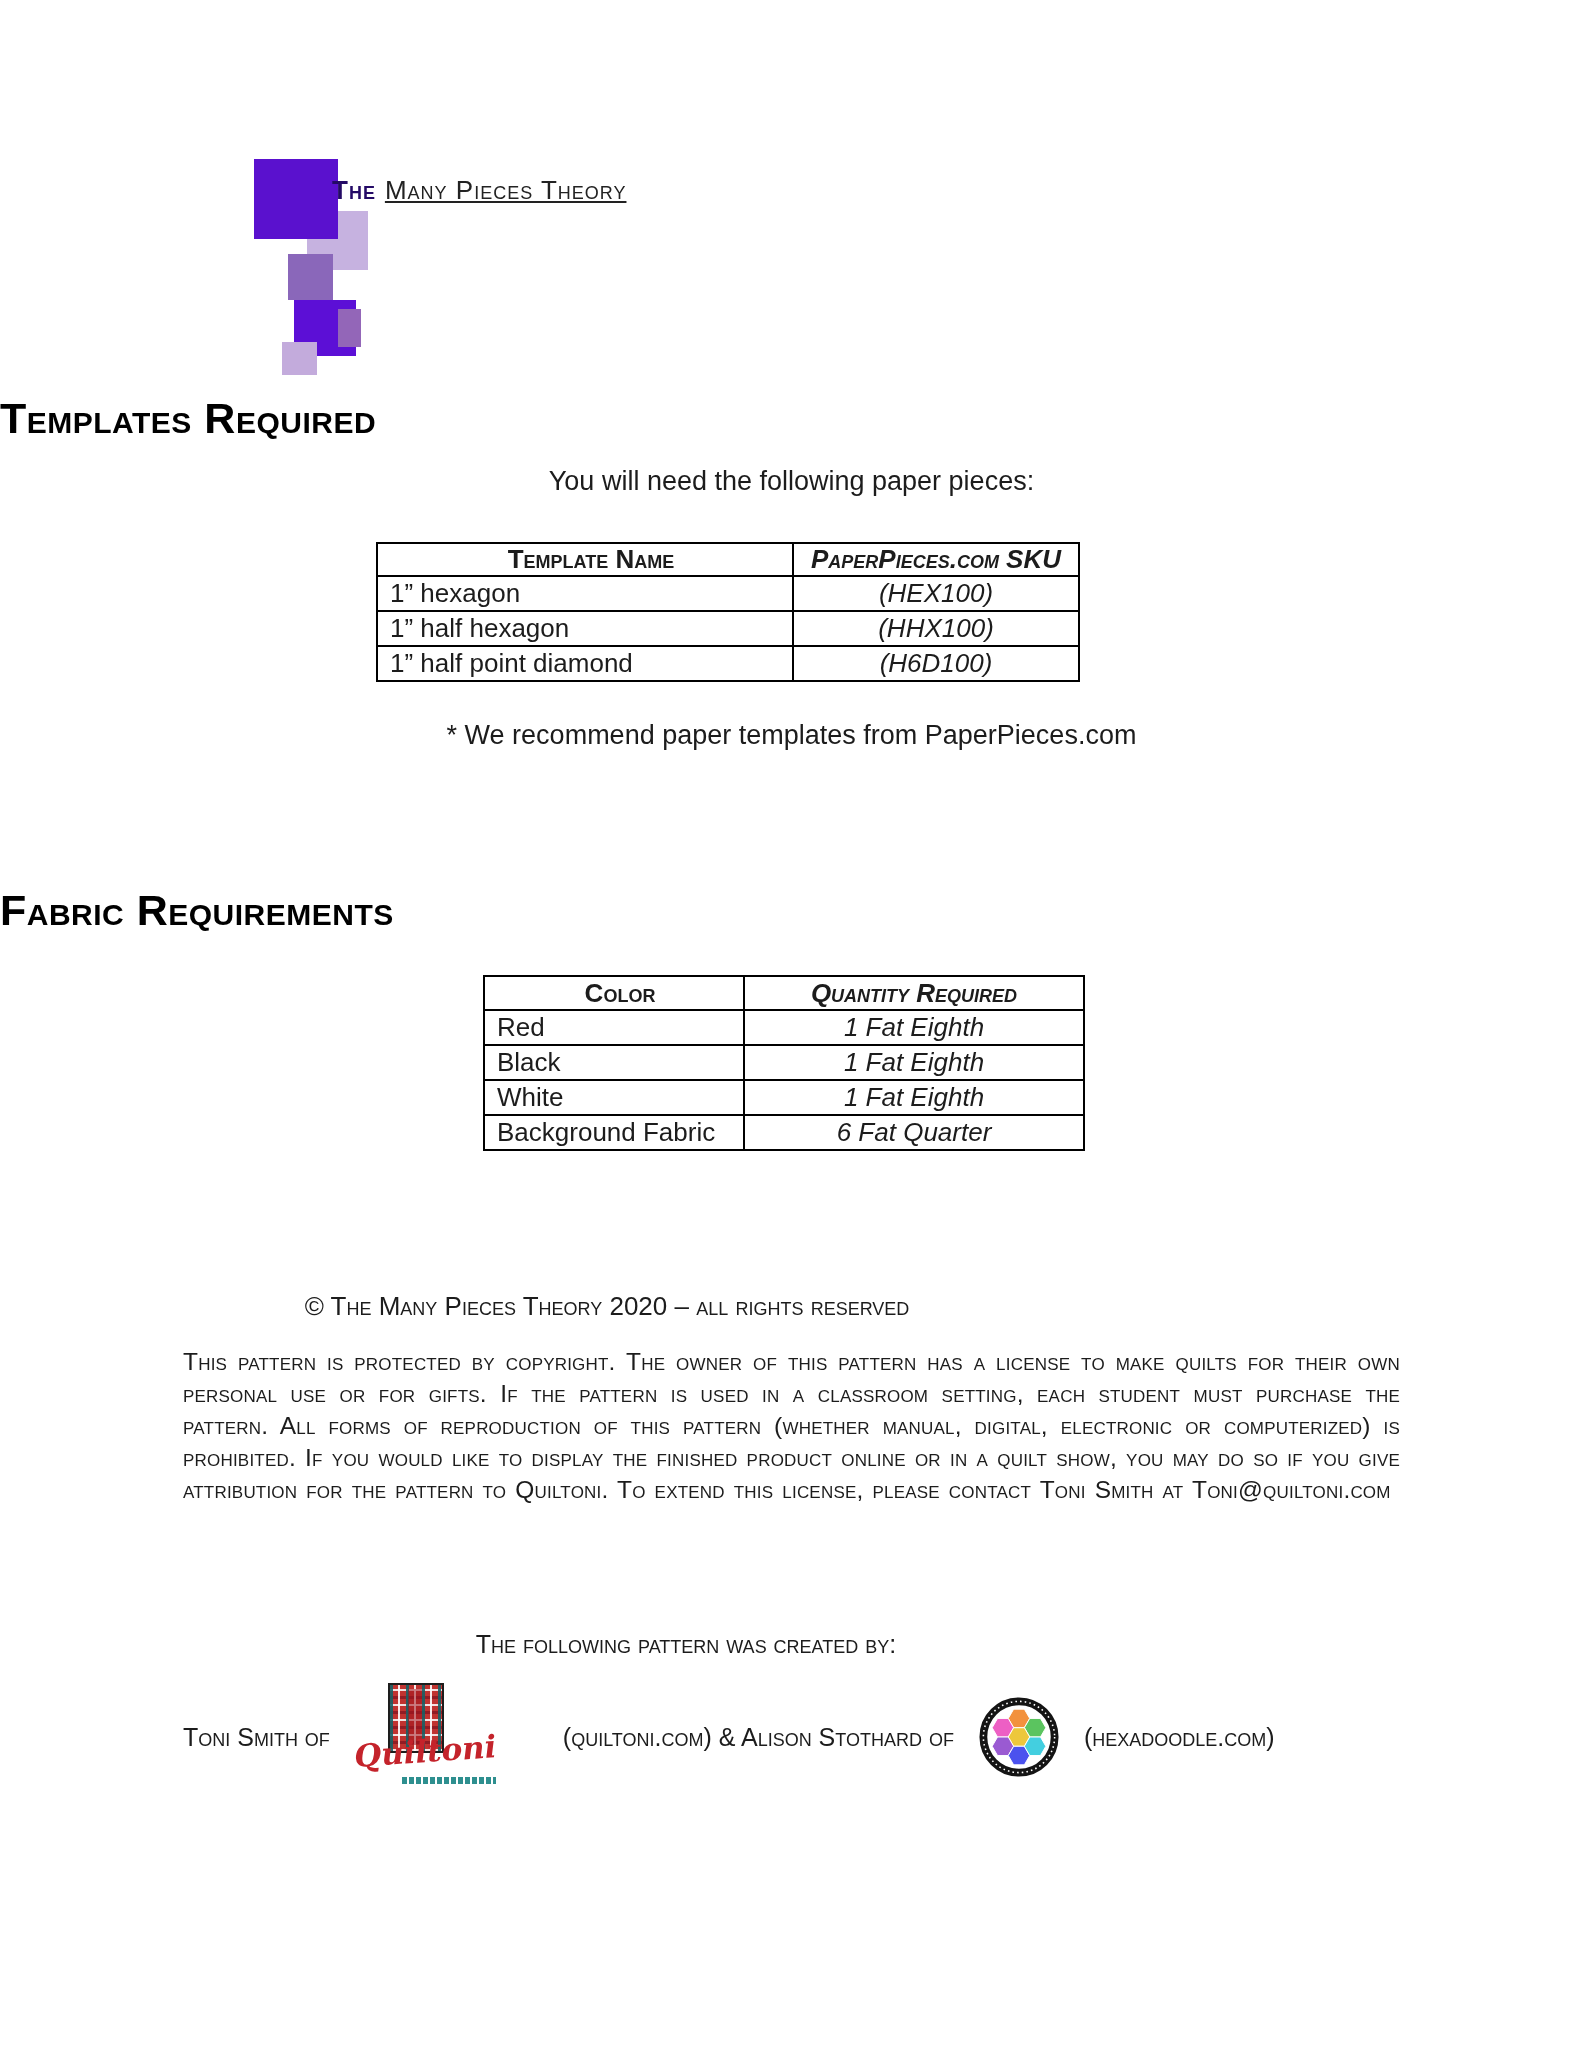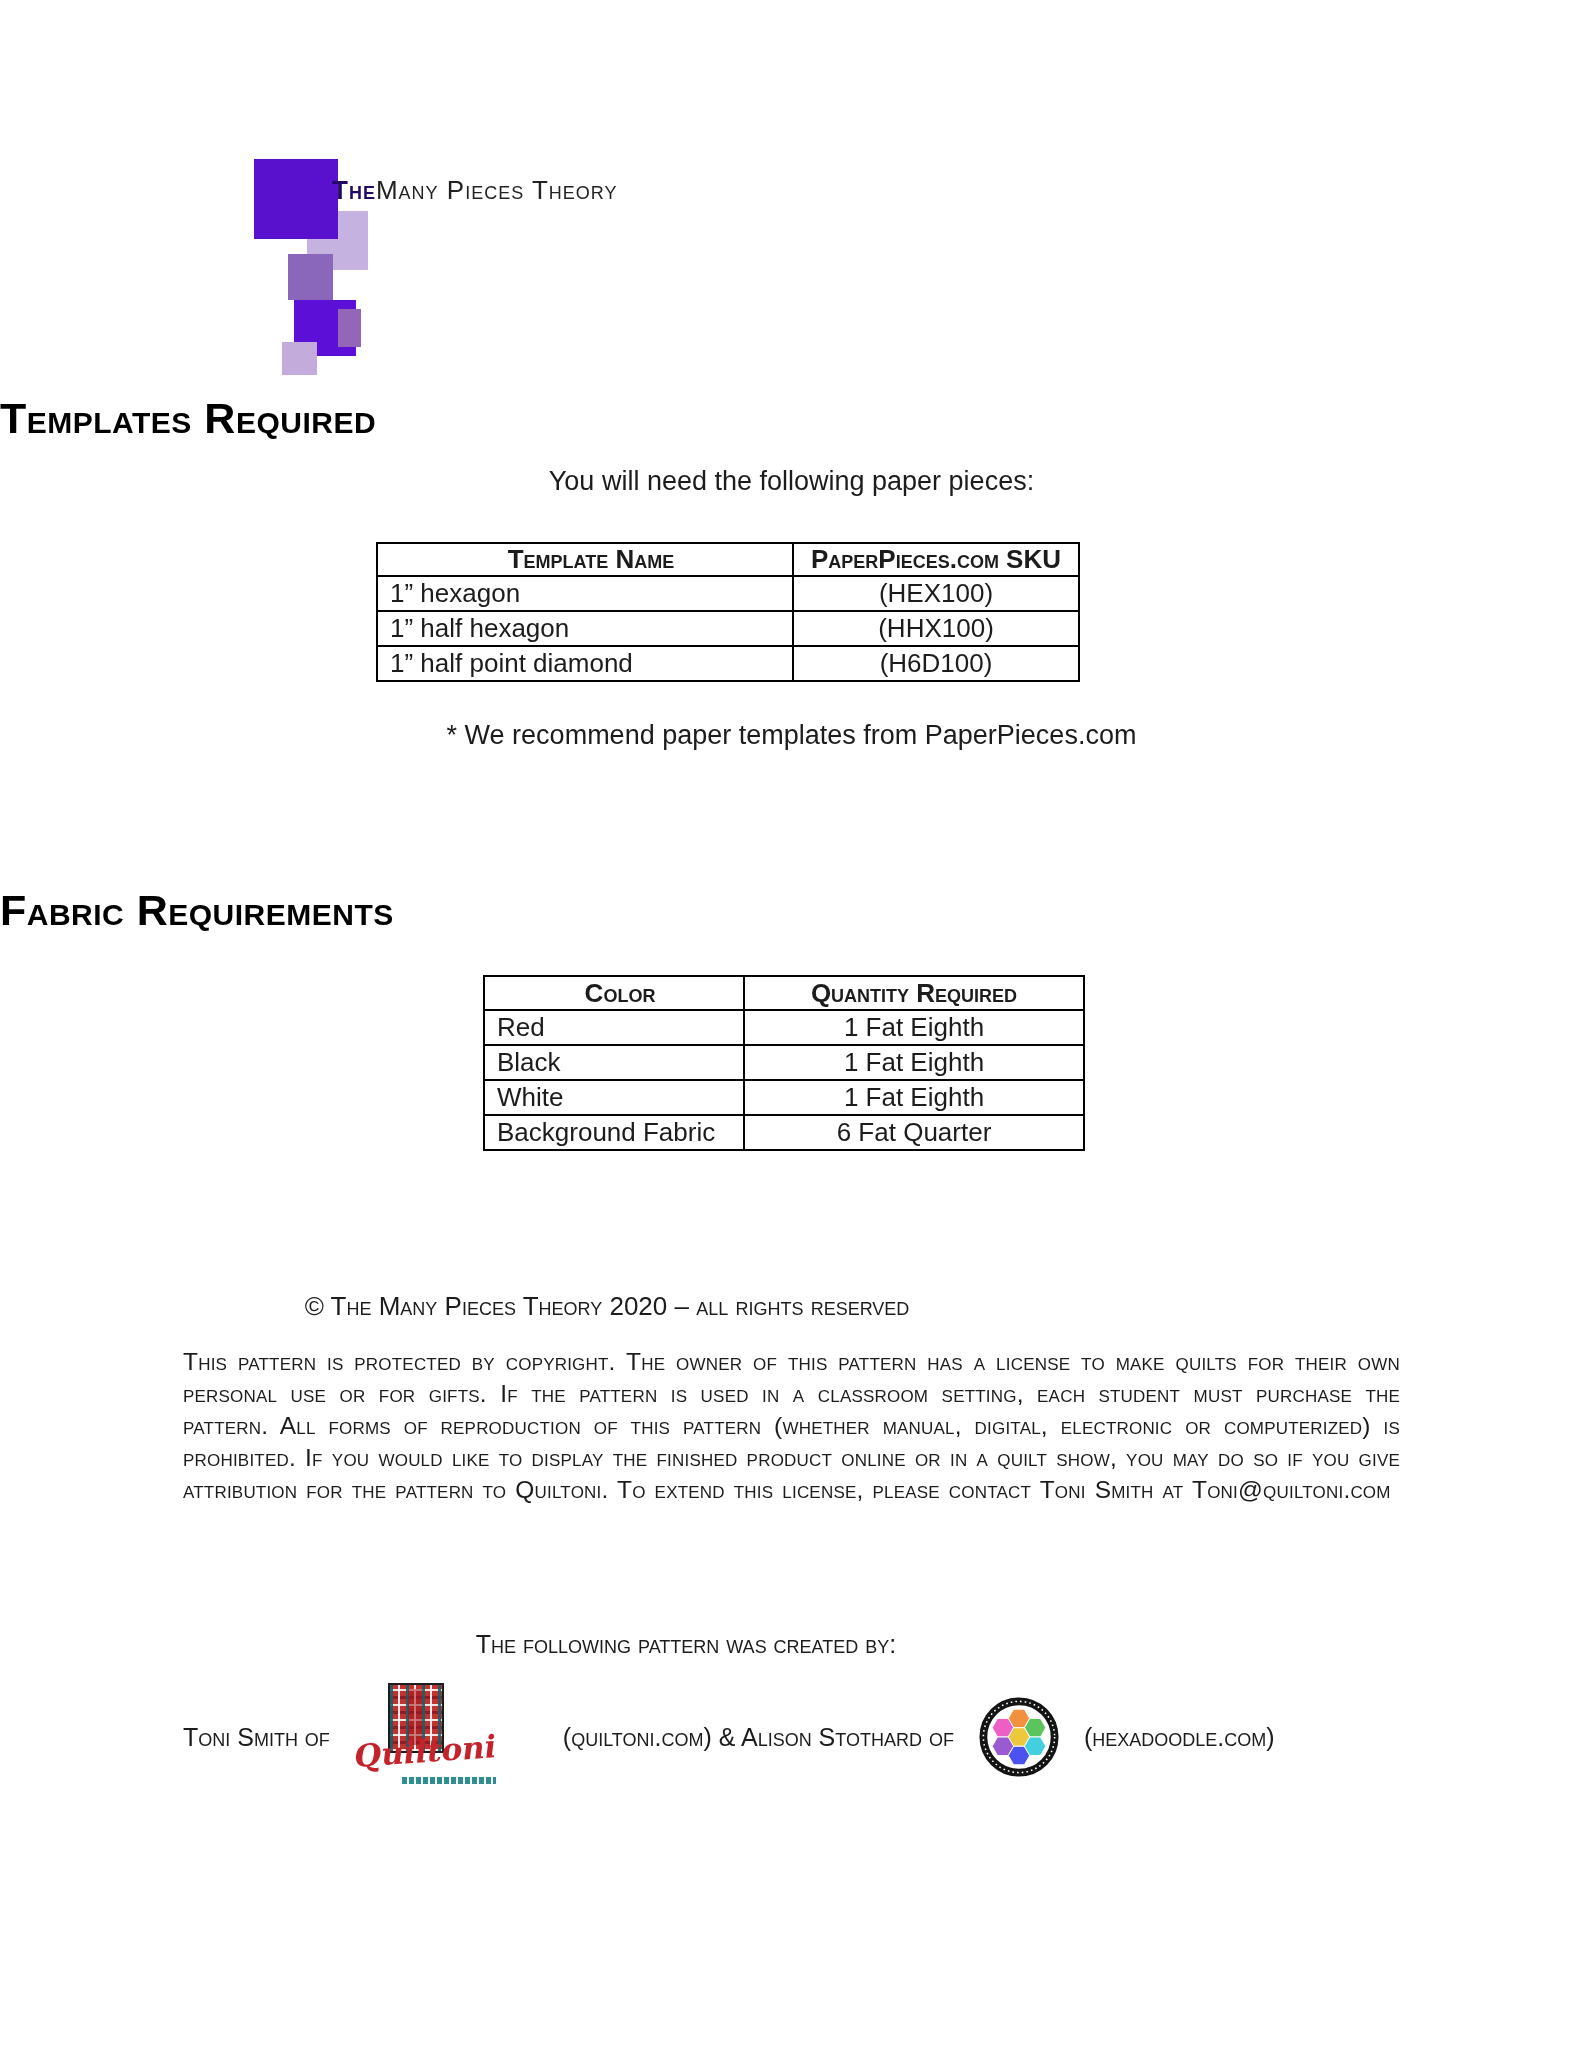--- a/index.html
+++ b/index.html
@@ -15,37 +15,37 @@
   .sq-lav{left:53px;top:52px;width:61px;height:59px;background:#c6b2e0;z-index:1;}
   .sq-mid{left:34px;top:95px;width:45px;height:46px;background:#8a67ba;z-index:3;}
   .sq-viv{left:40px;top:141px;width:62px;height:56px;background:#5c0fd6;z-index:2;}
   .sq-soft{left:84px;top:150px;width:23px;height:38px;background:#9366b8;z-index:3;}
   .sq-pale{left:28px;top:183px;width:35px;height:33px;background:#c3abdc;z-index:3;}
   .logo-title{
     position:absolute;left:30px;top:16px;z-index:5;white-space:nowrap;
     font-size:26px;letter-spacing:1px;font-variant:small-caps;
   }
   .logo-the{color:#240a66;font-weight:bold;margin-left:48px;}
-  .logo-rest{color:#222222;}
+  .logo-rest{color:#222222;margin-left:9px;text-decoration:underline;}
 
   
   .h-big{
     position:absolute;left:0;width:100%;margin:0;
     font-size:43px;font-weight:bold;font-variant:small-caps;letter-spacing:0.5px;color:#000;
   }
   .h-templates{top:394px;}
   .h-fabric{top:886px;}
   .intro{position:absolute;left:0;top:466px;width:100%;margin:0;text-align:center;font-size:27px;}
   .note{position:absolute;left:0;top:720px;width:100%;margin:0;text-align:center;font-size:27px;}
 
   
   table.doc{border-collapse:collapse;position:absolute;table-layout:fixed;background:#fff;}
   table.doc th,table.doc td{border:2.5px solid #000;padding:0 0 0 12px;font-size:26px;}
   table.doc th{font-weight:bold;font-variant:small-caps;margin-top:20px;}
-  table.doc .c2{text-align:center;padding:0;}
+  table.doc .c2{text-align:center;padding:0;font-style:italic;}
   .t-templates{left:376px;top:542px;width:702px;}
   .t-templates th{height:31px;}
   .t-templates td{height:33px;}
   .t-fabric{left:483px;top:975px;width:600px;}
   .t-fabric th{height:32px;}
   .t-fabric td{height:33px;}
 
   
   .copyright-line{
     position:absolute;left:0;top:1291px;width:1214px;margin:0;text-align:center;

